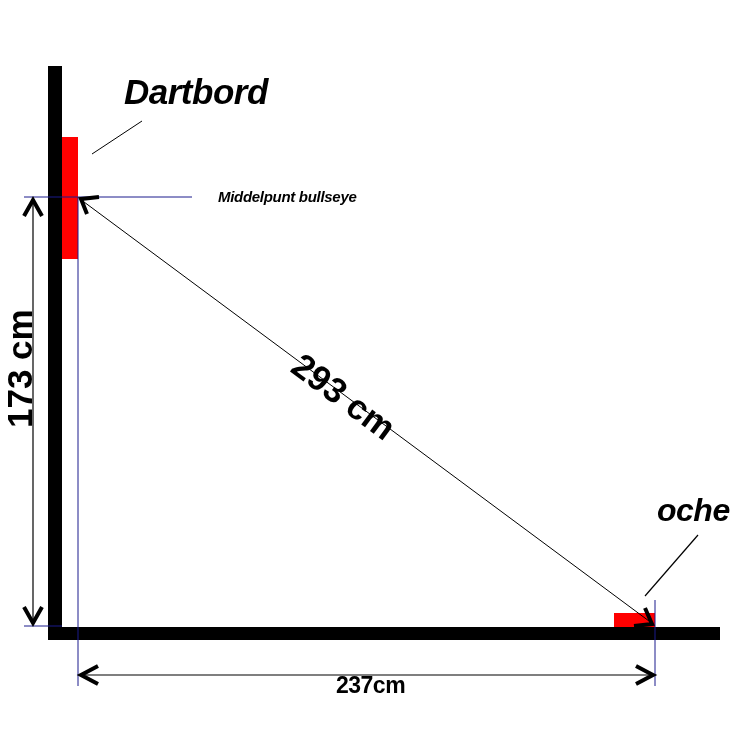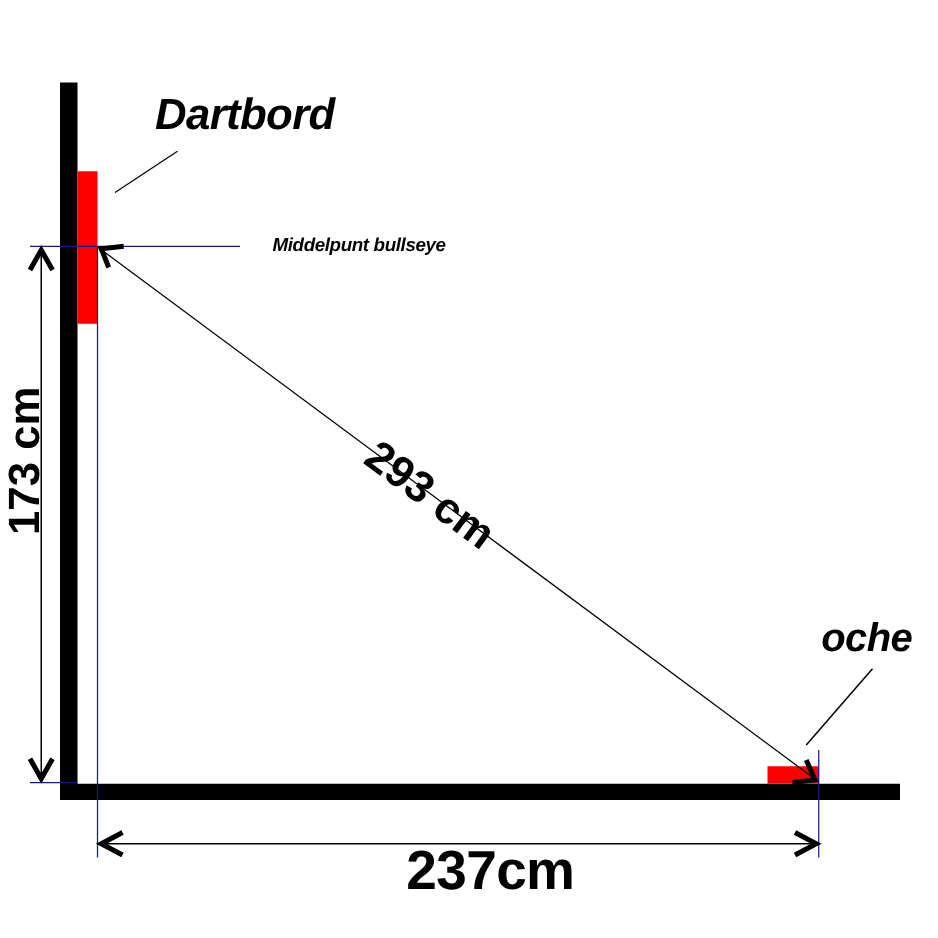--- a/index.html
+++ b/index.html
@@ -9,21 +9,21 @@
     .lbl { position: absolute; font-family: "Liberation Sans", sans-serif;
            font-weight: bold; font-style: italic; color: #000; white-space: nowrap; }
     #title-dartbord { left: 124px; top: 72px; font-size: 35px; letter-spacing: -0.5px; }
     #label-bullseye { left: 218px; top: 188px; font-size: 15px; letter-spacing: -0.3px; }
     #label-oche { left: 657px; top: 492px; font-size: 32px; letter-spacing: -0.5px; }
     #label-vertical { left: 20px; top: 372px; font-size: 35px;
                       transform-origin: 0 0; transform: translate(-20px, 56px) rotate(-90deg);
                       font-style: normal; }
     #label-diagonal { left: 308px; top: 345px; font-size: 35px; font-style: normal;
                       transform-origin: 0 0; transform: rotate(36.6deg); }
-    #label-horizontal { left: 325px; top: 672px; font-size: 44px; font-style: normal; letter-spacing: -0.5px; }
+    #label-horizontal { left: 336px; top: 672px; font-size: 23px; font-style: normal; letter-spacing: -0.5px; }
   </style>
 </head>
 <body>
 
 <svg id="diagram" viewBox="0 0 750 750" xmlns="http://www.w3.org/2000/svg">
 
   <rect x="48" y="66" width="14" height="574" fill="#000"></rect>
   <rect x="48" y="627" width="672" height="13" fill="#000"></rect>
 
   <rect x="62" y="137" width="16" height="122" fill="#ff0000"></rect>

